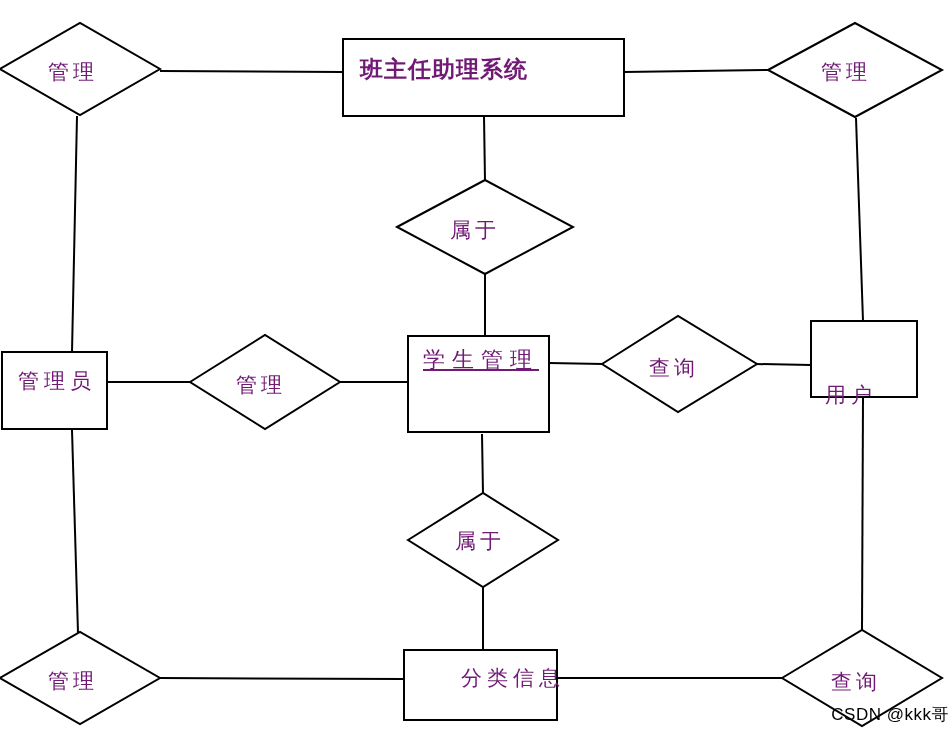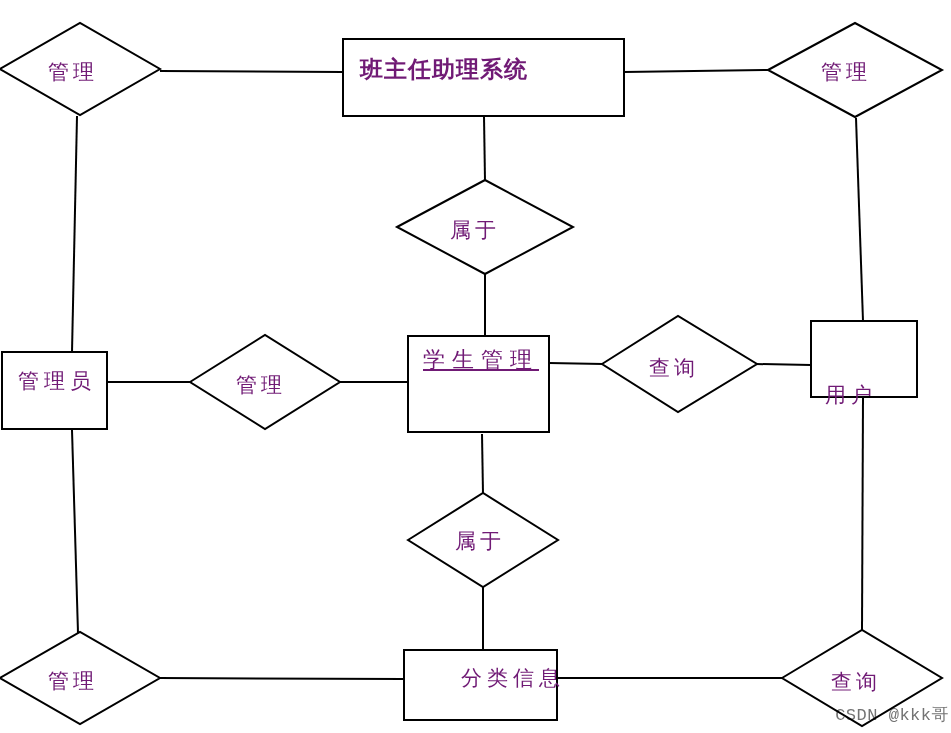--- a/index.html
+++ b/index.html
@@ -37,24 +37,24 @@
     line-height: 1;
   }
   .entity-label { font-size: 21px; letter-spacing: 5px; }
   .relation-label { font-size: 21px; letter-spacing: 4px; }
   .lbl-system { font-size: 23px; letter-spacing: 1px; font-weight: bold; }
   .lbl-student { font-size: 22px; letter-spacing: 7px; text-decoration: underline; }
   #watermark {
     position: absolute;
     right: 2px;
     top: 703px;
-    font-family: Liberation Mono, monospace;
+    font-family: Liberation Sans, sans-serif;
     font-size: 17px;
     letter-spacing: 0.5px;
-    color: #737373;
+    color: #000000;
     z-index: 0;
   }
 </style>
 </head>
 <body>
 
 <div id="stage">
 
   <div id="watermark">CSDN @kkk哥</div>
 

